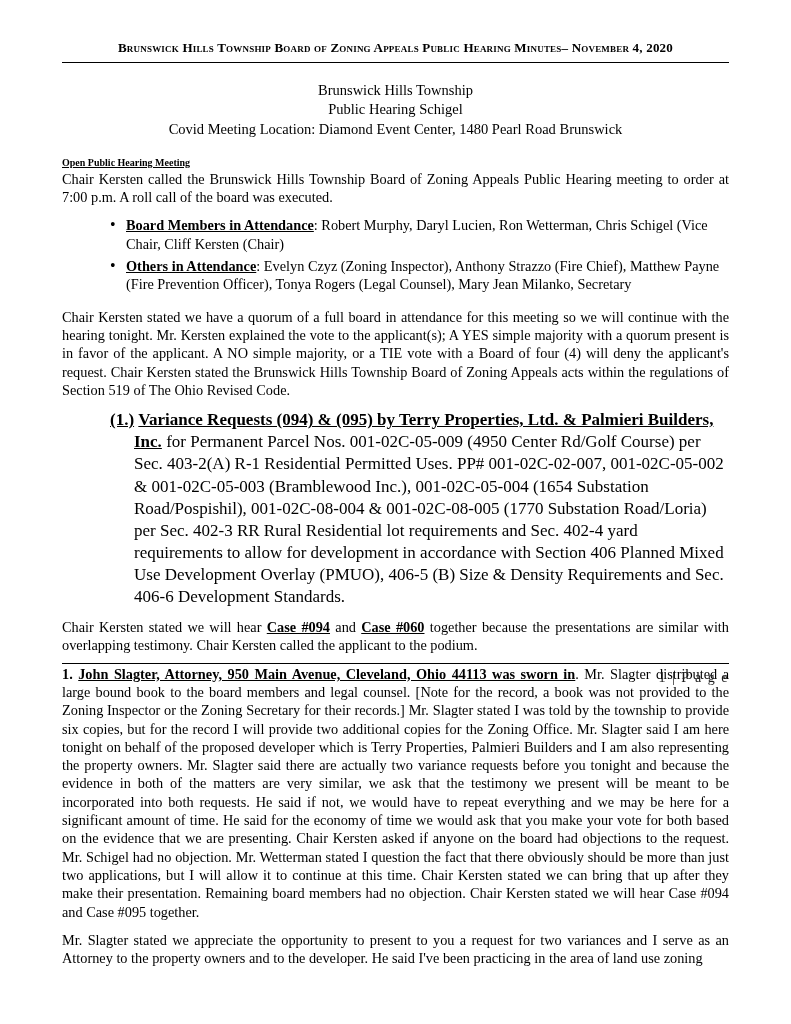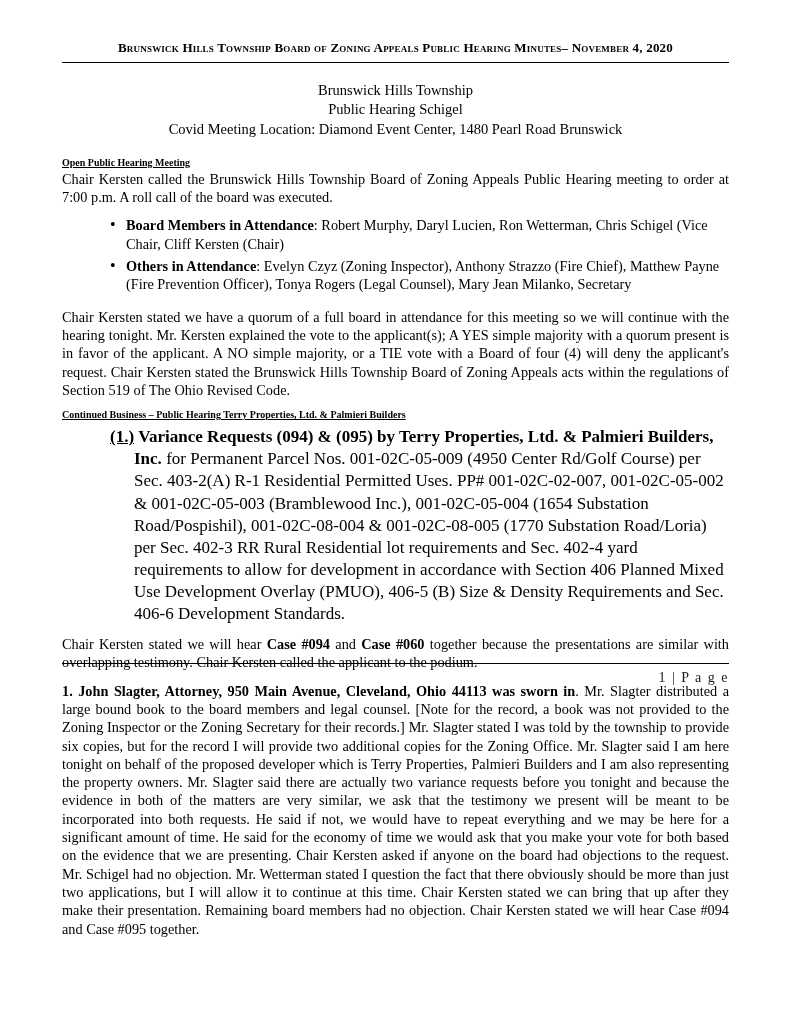--- a/index.html
+++ b/index.html
@@ -76,20 +76,21 @@
   }
   ul.bullets li:before {
     content: "\2022";
     position: absolute;
     left: 0;
     top: -1px;
     font-size: 16px;
   }
   .u-bold {
     font-weight: bold;
+    text-decoration: underline;
   }
   .bold {
     font-weight: bold;
   }
   .ul {
     text-decoration: underline;
   }
   .numbered-block {
     margin: 6px 0 10px 0;
     padding-left: 48px;
@@ -144,31 +145,31 @@
     </li>
     <li>
       <span class="u-bold">Others in Attendance</span><span>:  Evelyn Czyz (Zoning Inspector), Anthony Strazzo (Fire Chief), Matthew Payne (Fire Prevention Officer), Tonya Rogers (Legal Counsel), Mary Jean Milanko, Secretary</span>
     </li>
   </ul>
 
   <div class="spacer-sm"></div>
 
   <p class="body">Chair Kersten stated we have a quorum of a full board in attendance for this meeting so we will continue with the hearing tonight. Mr. Kersten explained the vote to the applicant(s); A YES simple majority with a quorum present is in favor of the applicant.  A NO simple majority, or a TIE vote with a Board of four (4) will deny the applicant's request.   Chair Kersten stated the Brunswick Hills Township Board of Zoning Appeals acts within the regulations of Section 519 of The Ohio Revised Code.</p>
 
-  <div class="section-head">Continued Business – Public Hearing Terry Properties, Ltd. &amp; Palmieri Builders</div>
 
   <div class="numbered-block">
     <span class="hang">
       <span class="bold ul">(1.)</span>
       <span class="u-bold">Variance Requests (094) &amp; (095) by Terry Properties, Ltd. &amp; Palmieri Builders, Inc.</span><span>  for Permanent Parcel Nos. 001-02C-05-009 (4950 Center Rd/Golf Course) per Sec. 403-2(A) R-1 Residential Permitted Uses.  PP# 001-02C-02-007, 001-02C-05-002 &amp; 001-02C-05-003 (Bramblewood Inc.), 001-02C-05-004 (1654 Substation Road/Pospishil), 001-02C-08-004 &amp; 001-02C-08-005 (1770 Substation Road/Loria) per Sec. 402-3 RR Rural Residential lot requirements and Sec. 402-4 yard requirements to allow for development in accordance with Section 406 Planned Mixed Use Development Overlay (PMUO), 406-5 (B)  Size &amp; Density Requirements and Sec. 406-6 Development Standards.</span>
     </span>
   </div>
 
   <p class="body"><span>Chair Kersten stated we will hear </span><span class="u-bold">Case #094</span><span> and </span><span class="u-bold">Case #060</span><span> together because the presentations are similar with overlapping testimony.  Chair Kersten called the applicant to the podium.</span></p>
 
   <p class="body"><span class="bold">1.</span> <span class="u-bold">John Slagter, Attorney, 950 Main Avenue, Cleveland, Ohio 44113 was sworn in</span><span>. Mr. Slagter distributed a large bound book to the board members and legal counsel. [Note for the record, a book was not provided to the Zoning Inspector or the Zoning Secretary for their records.] Mr. Slagter stated I was told by the township to provide six copies, but for the record I will provide two additional copies for the Zoning Office. Mr. Slagter said I am here tonight on behalf of the proposed developer which is Terry Properties, Palmieri Builders and I am also representing the property owners.   Mr. Slagter said there are actually two variance requests before you tonight and because the evidence in both of the matters are very similar, we ask that the testimony we present will be meant to be incorporated into both requests. He said if not, we would have to repeat everything and we may be here for a significant amount of time. He said for the economy of time we would ask that you make your vote for both based on the evidence that we are presenting.  Chair Kersten asked if anyone on the board had objections to the request. Mr. Schigel had no objection. Mr. Wetterman stated I question the fact that there obviously should be more than just two applications, but I will allow it to continue at this time. Chair Kersten stated we can bring that up after they make their presentation.  Remaining board members had no objection. Chair Kersten stated we will hear Case #094 and Case #095 together.</span></p>
 
+  <p class="body">Mr. Slagter stated we appreciate the opportunity to present to you a request for two variances and I serve as an Attorney to the property owners and to the developer.  He said I've been practicing in the area of land use zoning</p>
 
   <div class="footer">
     <span class="pg">1 | P a g e</span>
   </div>
 
 </div>
 
 </body></html>

